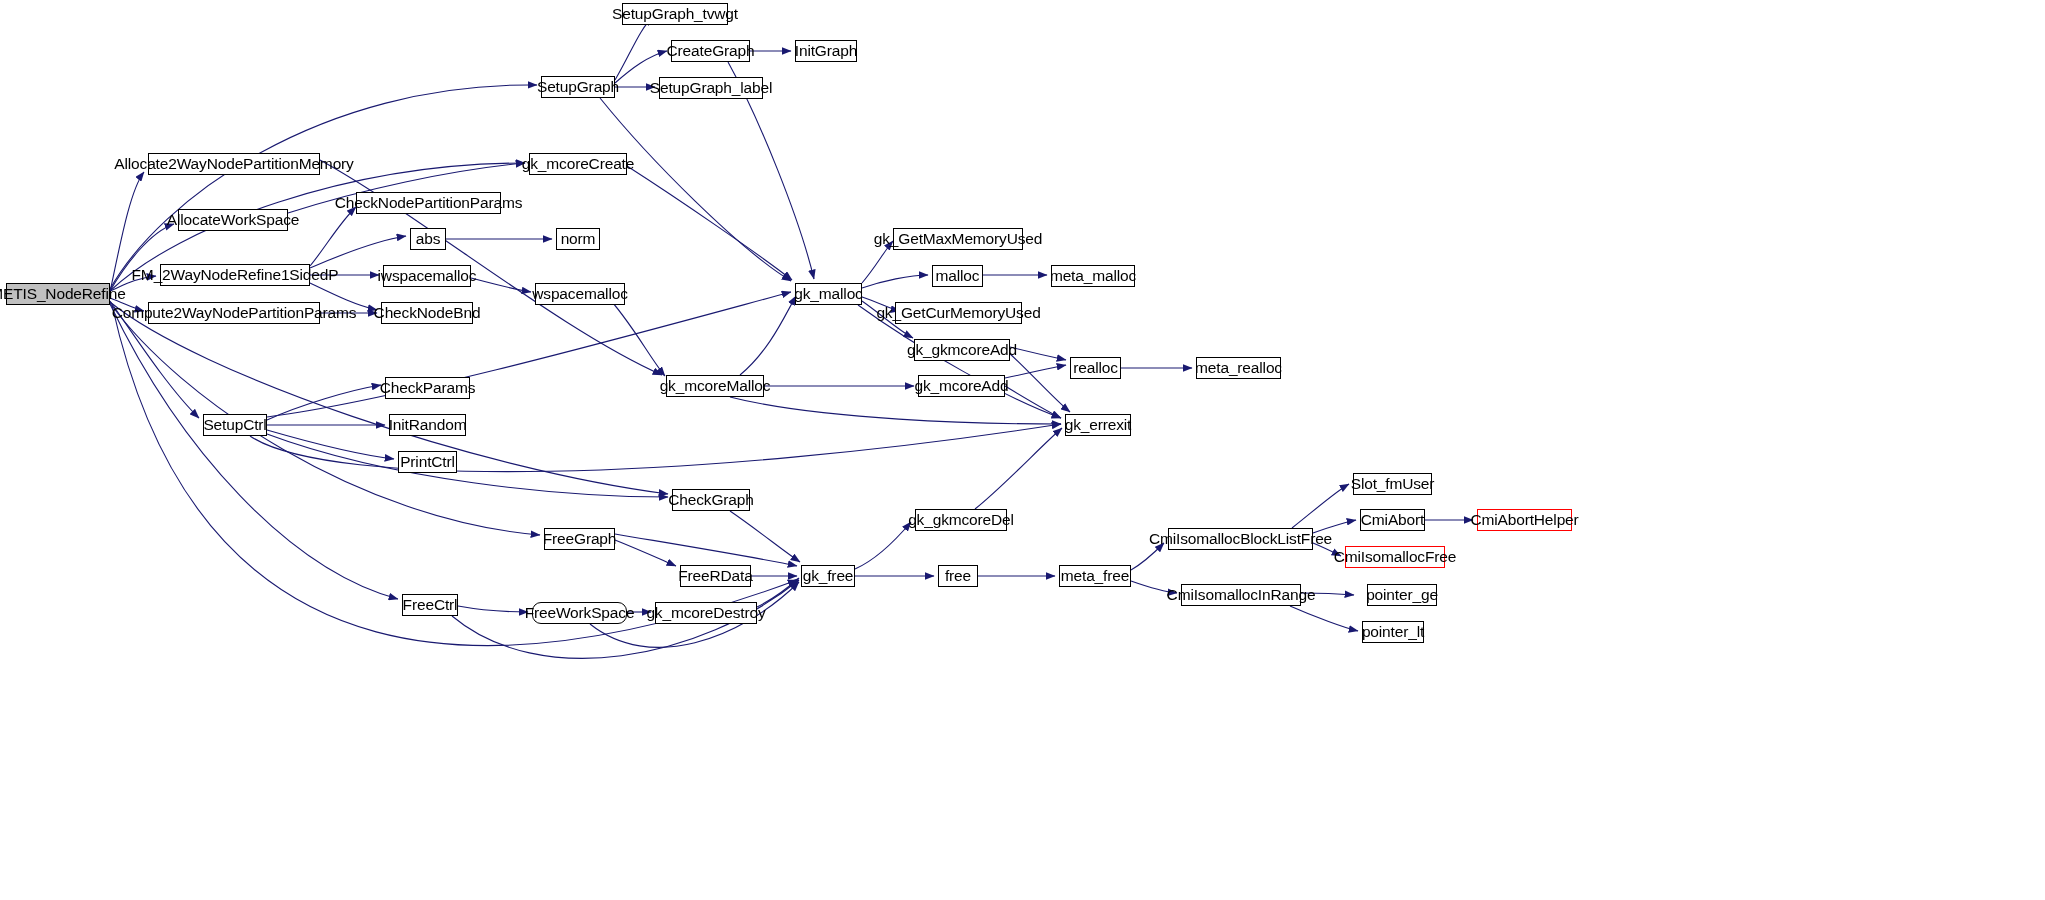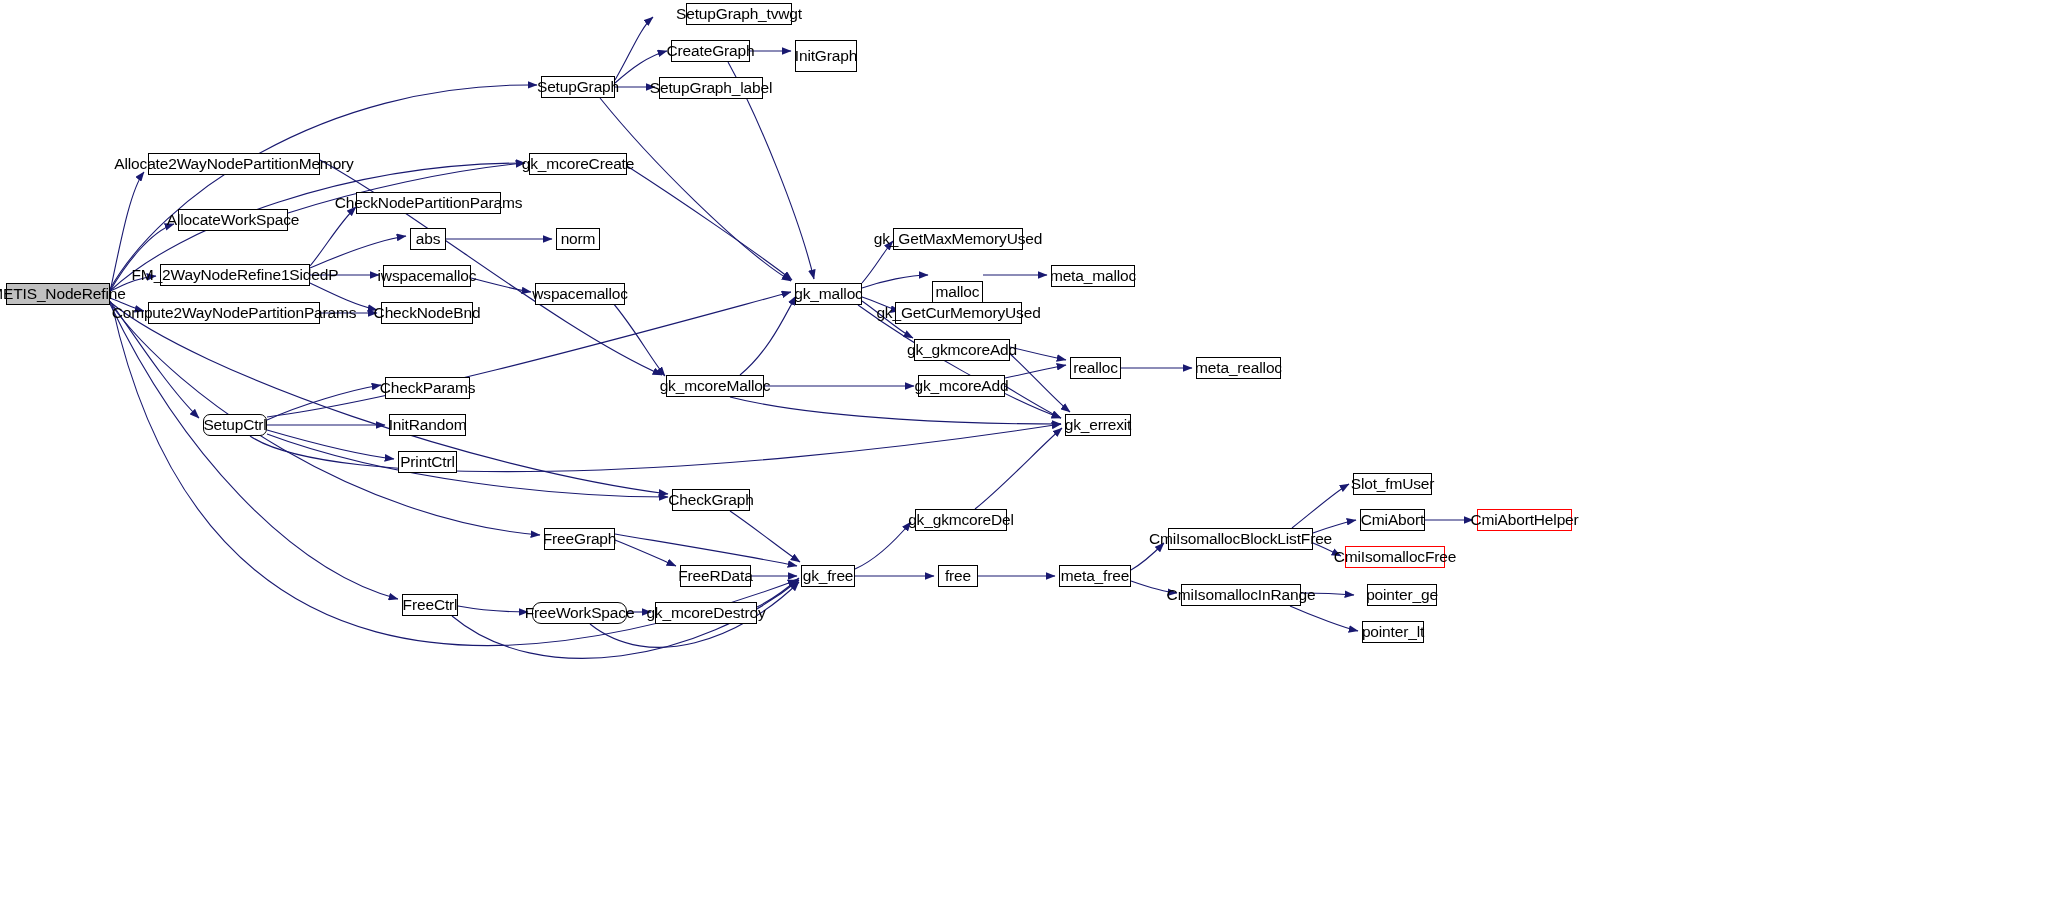--- a/index.html
+++ b/index.html
@@ -134,47 +134,47 @@
         <path d="M1301,593 C1320,593 1342,594 1354,595" fill="none" stroke="#191970" stroke-width="1.1" marker-end="url(#arrowhead)"></path>
         <path d="M1290,606 C1315,617 1345,628 1358,631" fill="none" stroke="#191970" stroke-width="1.1" marker-end="url(#arrowhead)"></path>
       </g>
   </svg>
   <div id="node-layer">
       <div class="node root" style="left: 6px; top: 283px; width: 104px; height: 22px;">METIS_NodeRefine</div>
       <div class="node" style="left: 148px; top: 153px; width: 172px; height: 22px;">Allocate2WayNodePartitionMemory</div>
       <div class="node" style="left: 178px; top: 209px; width: 110px; height: 22px;">AllocateWorkSpace</div>
       <div class="node" style="left: 160px; top: 264px; width: 150px; height: 22px; text-align: center;">FM_2WayNodeRefine1SidedP</div>
       <div class="node" style="left: 148px; top: 302px; width: 172px; height: 22px;">Compute2WayNodePartitionParams</div>
-      <div class="node" style="left: 203px; top: 414px; width: 64px; height: 22px; border-radius: 7px;">SetupCtrl</div>
+      <div class="node" style="left: 203px; top: 414px; width: 64px; height: 22px;">SetupCtrl</div>
       <div class="node" style="left: 402px; top: 594px; width: 56px; height: 22px;">FreeCtrl</div>
       <div class="node" style="left: 356px; top: 192px; width: 145px; height: 22px;">CheckNodePartitionParams</div>
       <div class="node" style="left: 410px; top: 228px; width: 36px; height: 22px;">abs</div>
       <div class="node" style="left: 383px; top: 265px; width: 88px; height: 22px;">iwspacemalloc</div>
       <div class="node" style="left: 381px; top: 302px; width: 92px; height: 22px;">CheckNodeBnd</div>
       <div class="node" style="left: 385px; top: 377px; width: 85px; height: 22px;">CheckParams</div>
       <div class="node" style="left: 389px; top: 414px; width: 77px; height: 22px;">InitRandom</div>
       <div class="node" style="left: 398px; top: 451px; width: 59px; height: 22px;">PrintCtrl</div>
       <div class="node" style="left: 544px; top: 528px; width: 71px; height: 22px;">FreeGraph</div>
       <div class="node" style="left: 532px; top: 602px; width: 95px; height: 22px; border-radius: 9px;">FreeWorkSpace</div>
       <div class="node" style="left: 541px; top: 76px; width: 74px; height: 22px;">SetupGraph</div>
       <div class="node" style="left: 529px; top: 153px; width: 98px; height: 22px;">gk_mcoreCreate</div>
       <div class="node" style="left: 556px; top: 228px; width: 44px; height: 22px;">norm</div>
       <div class="node" style="left: 535px; top: 283px; width: 90px; height: 22px;">wspacemalloc</div>
       <div class="node" style="left: 666px; top: 375px; width: 98px; height: 22px;">gk_mcoreMalloc</div>
       <div class="node" style="left: 672px; top: 489px; width: 78px; height: 22px;">CheckGraph</div>
       <div class="node" style="left: 680px; top: 565px; width: 71px; height: 22px;">FreeRData</div>
       <div class="node" style="left: 655px; top: 602px; width: 102px; height: 22px;">gk_mcoreDestroy</div>
-      <div class="node" style="left: 686px; top: 3px; width: 106px; height: 22px;">SetupGraph_tvwgt</div>
+      <div class="node" style="left: 622px; top: 3px; width: 106px; height: 22px;">SetupGraph_tvwgt</div>
       <div class="node" style="left: 671px; top: 40px; width: 79px; height: 22px;">CreateGraph</div>
       <div class="node" style="left: 659px; top: 77px; width: 104px; height: 22px;">SetupGraph_label</div>
       <div class="node" style="left: 795px; top: 283px; width: 67px; height: 22px;">gk_malloc</div>
       <div class="node" style="left: 801px; top: 565px; width: 54px; height: 22px;">gk_free</div>
-      <div class="node" style="left: 795px; top: 40px; width: 62px; height: 32px;">InitGraph</div>
+      <div class="node" style="left: 795px; top: 40px; width: 62px; height: 22px;">InitGraph</div>
       <div class="node" style="left: 893px; top: 228px; width: 130px; height: 22px;">gk_GetMaxMemoryUsed</div>
-      <div class="node" style="left: 932px; top: 265px; width: 51px; height: 22px; margin-top: 16px;">malloc</div>
+      <div class="node" style="left: 932px; top: 265px; width: 51px; height: 22px;">malloc</div>
       <div class="node" style="left: 895px; top: 302px; width: 127px; height: 22px;">gk_GetCurMemoryUsed</div>
       <div class="node" style="left: 914px; top: 339px; width: 96px; height: 22px;">gk_gkmcoreAdd</div>
       <div class="node" style="left: 918px; top: 375px; width: 87px; height: 22px;">gk_mcoreAdd</div>
       <div class="node" style="left: 915px; top: 509px; width: 92px; height: 22px;">gk_gkmcoreDel</div>
       <div class="node" style="left: 938px; top: 565px; width: 40px; height: 22px;">free</div>
       <div class="node" style="left: 1051px; top: 265px; width: 84px; height: 22px;">meta_malloc</div>
       <div class="node" style="left: 1070px; top: 357px; width: 51px; height: 22px;">realloc</div>
       <div class="node" style="left: 1065px; top: 414px; width: 66px; height: 22px;">gk_errexit</div>
       <div class="node" style="left: 1059px; top: 565px; width: 72px; height: 22px;">meta_free</div>
       <div class="node" style="left: 1196px; top: 357px; width: 85px; height: 22px;">meta_realloc</div>

